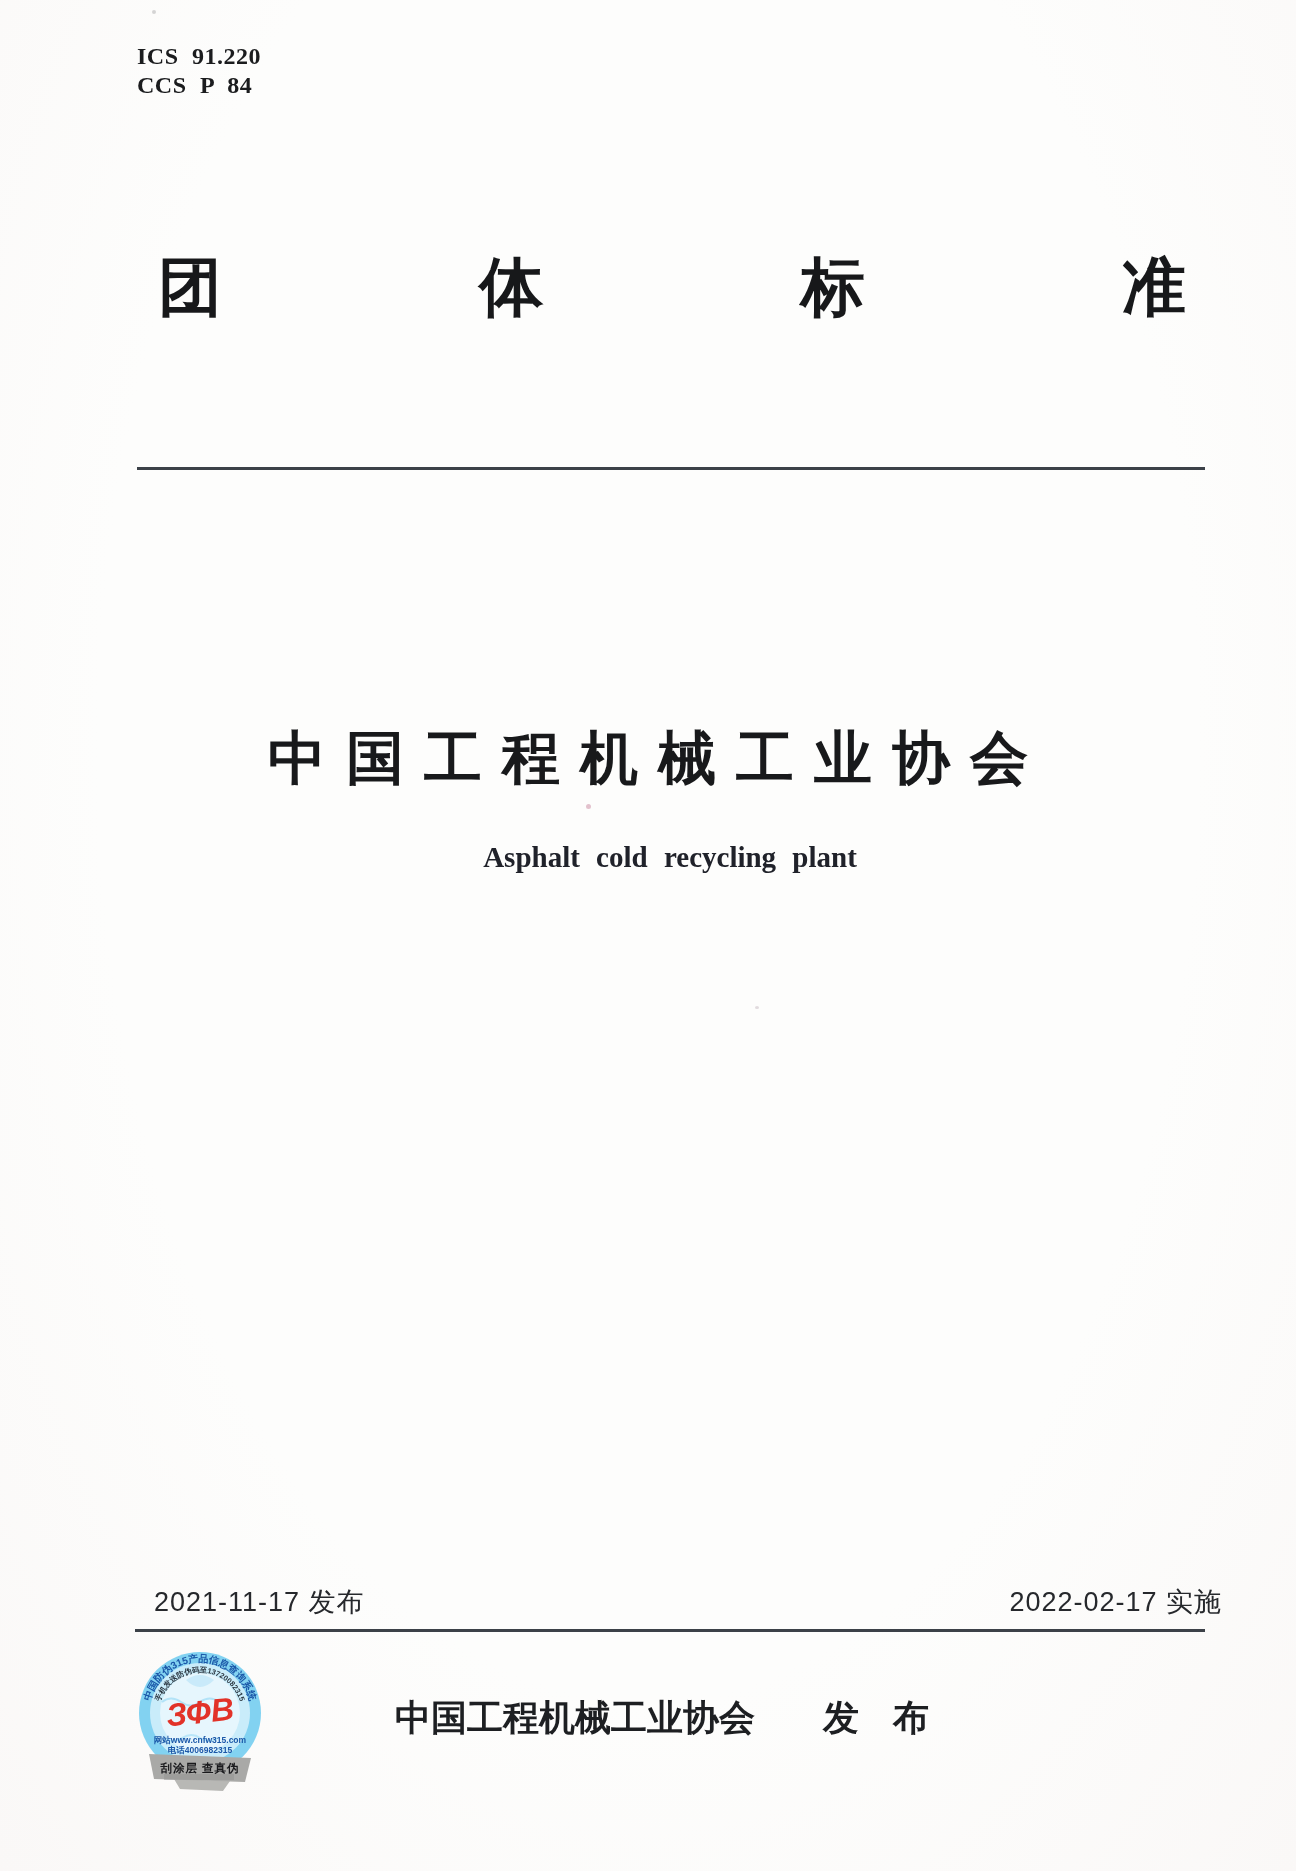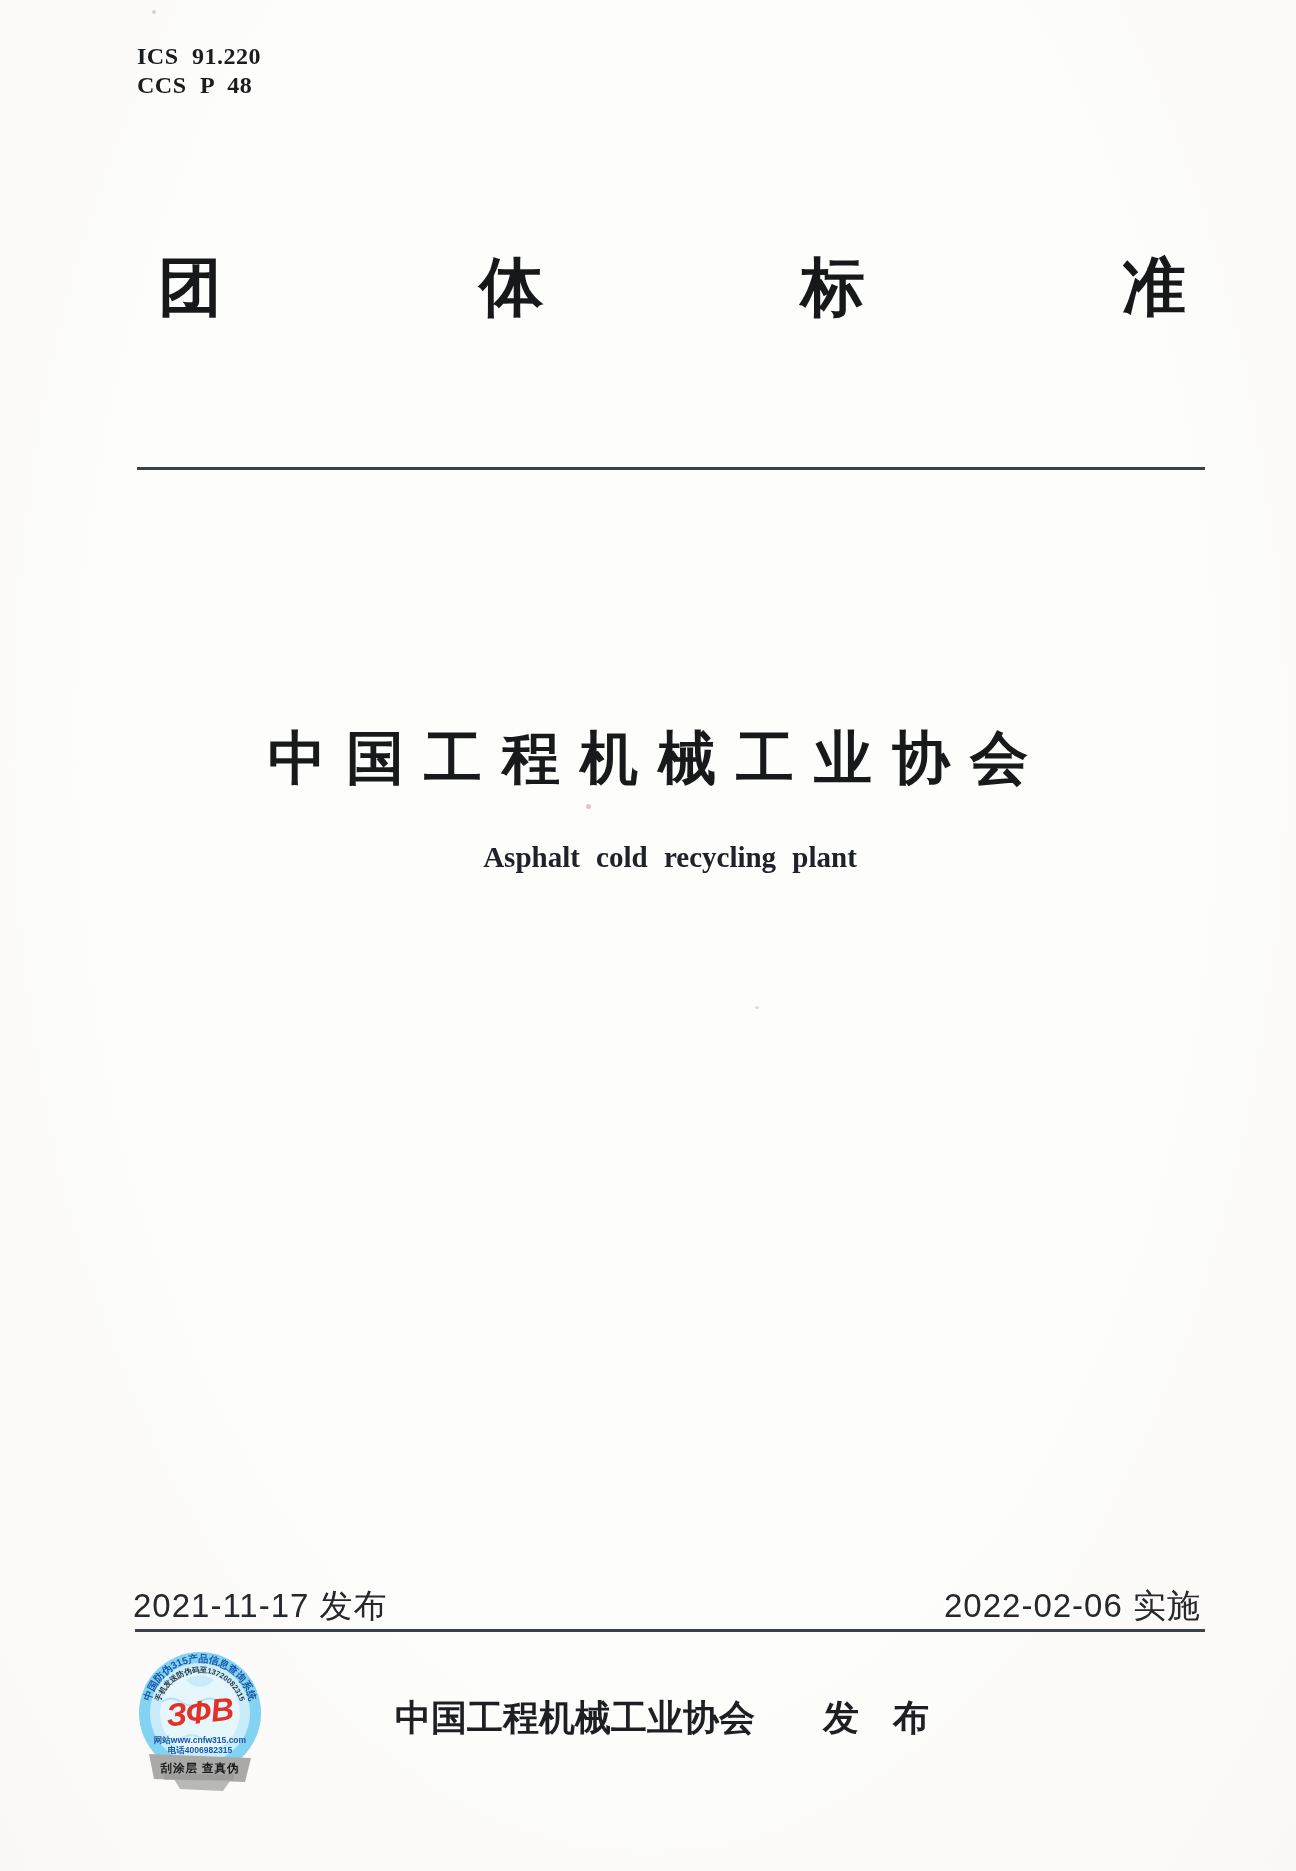--- a/index.html
+++ b/index.html
@@ -47,23 +47,23 @@
   }
   
   .sub-title{
     position:absolute;left:0;top:841px;width:100%;
     text-align:center;font-family:"Liberation Serif",serif;
     font-weight:700;font-size:29px;color:#20222a;word-spacing:9px;padding-left:22px;
   }
 
   
   .date-row{
-    position:absolute;left:133px;top:1584px;width:1068px;
+    position:absolute;left:154px;top:1584px;width:1068px;
     display:flex;justify-content:space-between;
-    font-size:33px;color:#26282c;letter-spacing:1px;white-space:nowrap;
+    font-size:27px;color:#26282c;letter-spacing:1px;white-space:nowrap;
   }
 
   
   .publisher-row{
     position:absolute;left:0;top:1694px;width:100%;
     display:flex;justify-content:center;align-items:baseline;gap:68px;
     font-weight:700;font-size:36px;color:#1d1f22;white-space:nowrap;margin-left:20px;
   }
   .publisher-row .pub-label{letter-spacing:12px;text-indent:0;}
 
@@ -76,21 +76,21 @@
   .speck-b{left:755px;top:1006px;width:4px;height:3px;background:#cfc4c9;opacity:.6;}
   .speck-c{left:152px;top:10px;width:4px;height:4px;background:#b9b9bb;opacity:.6;}
 </style>
 </head>
 <body>
 
 <div class="page">
 
   <div class="ics-block">
     <div>ICS 91.220</div>
-    <div>CCS P 48</div>
+    <div>CCS P 84</div>
   </div>
 
   <div class="doctype-row">
     <span>团</span>
     <span>体</span>
     <span>标</span>
     <span>准</span>
   </div>
 
 
@@ -98,21 +98,21 @@
 
   <div class="main-title">中国工程机械工业协会</div>
   <div class="sub-title">Asphalt cold recycling plant</div>
 
   <div class="speck speck-a"></div>
   <div class="speck speck-b"></div>
   <div class="speck speck-c"></div>
 
   <div class="date-row">
     <span>2021-11-17 发布</span>
-    <span>2022-02-06 实施</span>
+    <span>2022-02-17 实施</span>
   </div>
 
   <div class="rule rule-bottom"></div>
 
   <div class="publisher-row">
     <span>中国工程机械工业协会</span>
     <span class="pub-label">发 布</span>
   </div>
 
   <svg class="sticker" viewBox="0 0 132 142" xmlns="http://www.w3.org/2000/svg">

